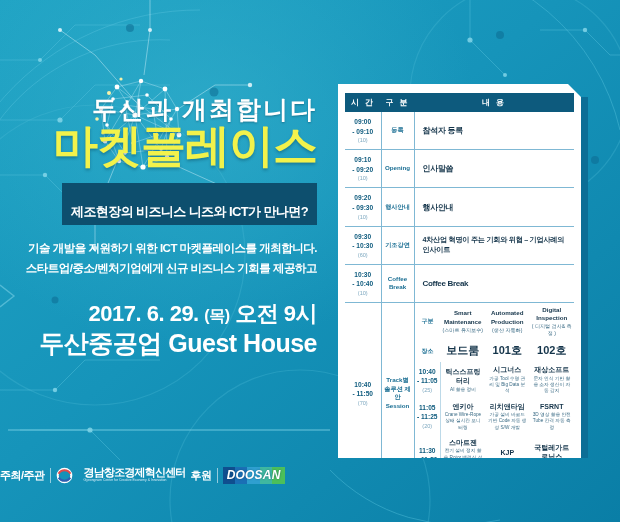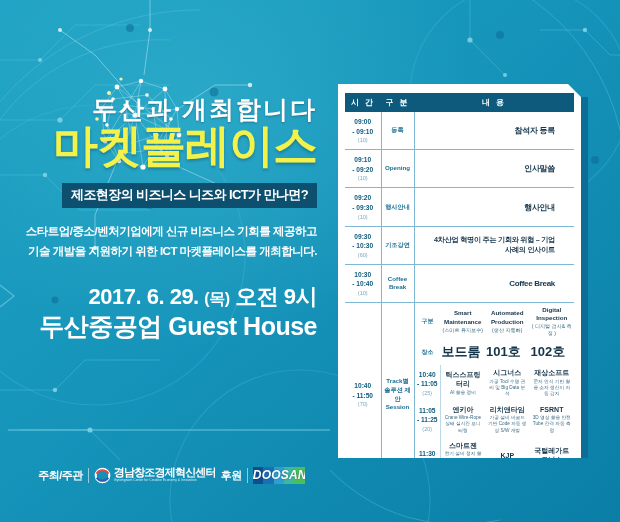--- a/index.html
+++ b/index.html
@@ -28,49 +28,49 @@
   .t-2017row { margin-top:2px; line-height:1; }
   .t-2017 { font-size:40px; font-weight:bold; color:#ffffff; letter-spacing:-1px; vertical-align:-4px;}
   .t-ict { font-size:54px; font-weight:bold; color:#f5a623; letter-spacing:0px; }
   .t-market {
     font-size:45px; font-weight:bold; color:#f2f24b; letter-spacing:-1px;
     line-height:1.05; margin-top:-2px; text-shadow:0 2px 3px rgba(0,40,60,.3);
   }
 
   .t-sub {
     margin-top:14px; font-size:13px; font-weight:bold; color:#ffffff;
-    background:#0d4f6e; display:inline-block; padding:3px 9px 4px 9px; letter-spacing:-.6px;text-align:center;
+    background:#0d4f6e; display:inline-block; padding:20px 9px 4px 9px; letter-spacing:-.6px;text-align:center;
   }
   .t-body {
     margin-top:13px; font-size:11.5px; color:#ffffff; line-height:1.75;
     letter-spacing:-.5px; font-weight:bold;
   }
   .t-when {
     margin-top:22px; font-size:22px; color:#ffffff; font-weight:bold; letter-spacing:-.5px;
     line-height:1.25;
   }
   .t-when .small { font-size:16px; }
   .t-where {
     font-size:25px; color:#ffffff; font-weight:bold; letter-spacing:-.5px; line-height:1.2;
   }
 
   
   .sponsors {
     position:absolute; left:0; top:462px; width:335px; height:26px;
-    display:flex; align-items:center; justify-content:center; gap:5px; z-index:4;padding-left:8px;
+    display:flex; align-items:center; gap:5px; z-index:4;
   }
   .sp-label { font-size:11px; font-weight:bold; color:#ffffff; letter-spacing:-.5px; }
   .sp-div { width:1px; height:15px; background:rgba(255,255,255,.55); }
   .gn-logo { display:flex; align-items:center; gap:3px; }
   .gn-mark { width:17px; height:17px; flex:none; }
-  .gn-txt { line-height:1; }
+  .gn-txt { line-height:1;margin-left:8px; }
   .gn-main { font-size:11px; font-weight:bold; color:#ffffff; letter-spacing:-.8px; display:block; }
   .gn-eng { font-size:3.4px; color:#cfeaf5; letter-spacing:0px; display:block; margin-top:1px; }
   .doosan {
-    position:relative; width:52px; height:17px; display:flex; align-items:center;
+    position:relative; width:62px; height:17px; display:flex; align-items:center;
     overflow:hidden;
   }
   .ds-stripes { position:absolute; inset:0; display:flex; }
   .ds-stripes i { flex:1; display:block; }
   .ds-word {
     position:relative; z-index:2; width:100%; text-align:center;
     font-size:12px; font-weight:bold; font-style:italic; color:#ffffff;
     letter-spacing:.2px; text-shadow:0 0 2px rgba(0,60,90,.6);
   }
 
@@ -103,39 +103,39 @@
     font-weight:bold; line-height:1.45; padding:5px 0;
     border-right:1px solid #7fb8d4;
   }
   .c-time .dur { font-weight:normal; color:#7fa9c0; font-size:5.6px; display:block; }
   .c-kind {
     width:33px; text-align:center; color:#1a6e93; font-size:6.2px;
     font-weight:bold; line-height:1.4; padding:5px 1px;
     border-right:1px solid #7fb8d4;
   }
   .c-body {
-    text-align:right; color:#14344a; font-size:8px; font-weight:bold;
-    padding:8px 19px; letter-spacing:-.3px;
+    text-align:left; color:#14344a; font-size:8px; font-weight:bold;
+    padding:8px 8px; letter-spacing:-.3px;
   }
 
   
   table.inner { width:100%; border-collapse:collapse; table-layout:fixed; }
   table.inner td { border:0; }
   .in-lbl {
     width:26px; text-align:center; color:#1a6e93; font-size:6px; font-weight:bold;
     border-right:1px solid #bcd9e8; padding:3px 0; line-height:1.35;
   }
   .in-hd {
     text-align:center; color:#14344a; font-size:6.2px; font-weight:bold;
     padding:3px 1px; border-right:1px solid #bcd9e8; line-height:1.35;
   }
   .in-hd:last-child { border-right:0; }
   .in-hd .ko { display:block; font-size:5.1px; font-weight:normal; color:#3a6b85; margin-top:.5px; }
   .in-room {
-    text-align:left; color:#14344a; font-size:13px; font-weight:bold;
+    text-align:center; color:#14344a; font-size:11px; font-weight:bold;
     padding:3.5px 1px; border-right:1px solid #bcd9e8;
   }
   .in-room:last-child { border-right:0; }
   .in-sep td { border-top:1px solid #bcd9e8; }
   .in-co {
     text-align:center; padding:3.5px 2px; border-right:1px solid #bcd9e8;
     line-height:1.3;
   }
   .in-co:last-child { border-right:0; }
   .in-co .nm { display:block; font-size:7px; font-weight:bold; color:#14344a; }
@@ -266,22 +266,22 @@
 </div>
 
 <div class="promo">
   <div class="promo-inner">
     <div class="t-doosan">두산과 개최합니다</div>
     <div class="t-market">마켓플레이스</div>
 
     <div><span class="t-sub">제조현장의 비즈니스 니즈와 ICT가 만나면?</span></div>
 
     <div class="t-body">
+      <div>기술 개발을 지원하기 위한  ICT 마켓플레이스를 개최합니다.</div>
       <div>스타트업/중소/벤처기업에게 신규 비즈니스 기회를 제공하고</div>
-      <div>기술 개발을 지원하기 위한  ICT 마켓플레이스를 개최합니다.</div>
     </div>
 
     <div class="t-when">
       <span>2017. 6. 29.</span>
       <span class="small">(목)</span>
       <span>오전 9시</span>
     </div>
     <div class="t-where">두산중공업 Guest House</div>
   </div>
 </div>

